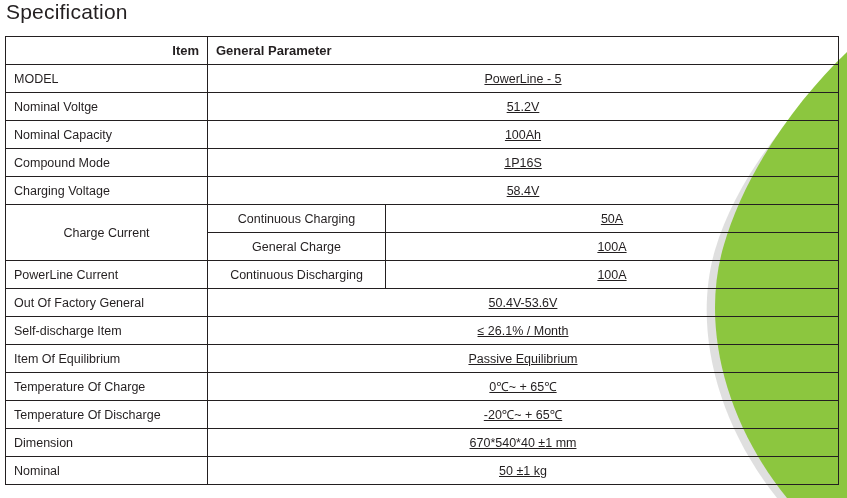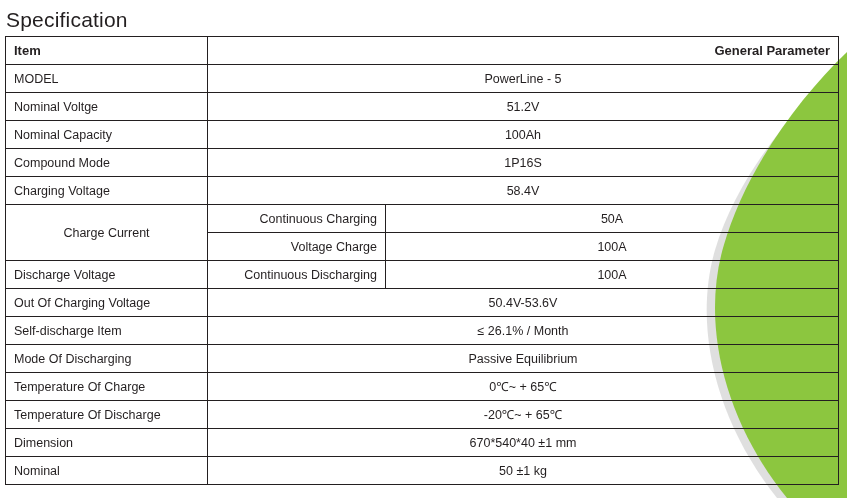--- a/index.html
+++ b/index.html
@@ -23,21 +23,21 @@
     top: 0;
     width: 260px;
     height: 498px;
     pointer-events: none;
     z-index: 0;
   }
 
   .page-title {
     position: absolute;
     left: 6px;
-    top: 8px;
+    top: 0px;
     font-size: 21px;
     font-weight: normal;
     letter-spacing: 0.2px;
     color: #231f20;
     z-index: 3;
   }
 
   .spec-table {
     position: absolute;
     left: 5px;
@@ -61,25 +61,25 @@
   .spec-table th {
     font-weight: bold;
     font-size: 13px;
   }
 
   .col-item { width: 202px; }
   .col-sub  { width: 178px; }
   .col-val  { width: 453px; }
 
   .cell-item { text-align: left; }
-  .cell-sub  { text-align: right; }
-  .cell-val  { text-align: center; }
+  .cell-sub  { text-align: center; }
+  .cell-val  { text-align: center; text-decoration: underline; }
 
-  .hdr-item { text-align: left; }
-  .hdr-gen  { text-align: right; }
+  .hdr-item { text-align: right; }
+  .hdr-gen  { text-align: left; }
 
   
   .cell-item.rowspan2 { height: 54px; text-align: center; }
 </style>
 </head>
 <body>
 
 <div class="decor-wrap">
   <svg width="260" height="498" viewBox="0 0 260 498" xmlns="http://www.w3.org/2000/svg" aria-hidden="true">
     <path d="M260,60 C210,105 150,175 128,250 C106,325 128,420 190,498 L260,498 Z" fill="#d9d9d9" opacity="0.85"></path>
@@ -128,42 +128,42 @@
       <td class="cell-item">Charging Voltage</td>
       <td class="cell-val" colspan="2">58.4V</td>
     </tr>
 
     <tr>
       <td class="cell-item rowspan2" rowspan="2">Charge Current</td>
       <td class="cell-sub">Continuous Charging</td>
       <td class="cell-val">50A</td>
     </tr>
     <tr>
-      <td class="cell-sub">Voltage Charge</td>
+      <td class="cell-sub">General Charge</td>
       <td class="cell-val">100A</td>
     </tr>
 
     <tr>
-      <td class="cell-item">Discharge Voltage</td>
+      <td class="cell-item">PowerLine Current</td>
       <td class="cell-sub">Continuous Discharging</td>
       <td class="cell-val">100A</td>
     </tr>
 
     <tr>
-      <td class="cell-item">Out Of Charging Voltage</td>
+      <td class="cell-item">Out Of Factory General</td>
       <td class="cell-val" colspan="2">50.4V-53.6V</td>
     </tr>
 
     <tr>
       <td class="cell-item">Self-discharge Item</td>
       <td class="cell-val" colspan="2">≤ 26.1% / Month</td>
     </tr>
 
     <tr>
-      <td class="cell-item">Mode Of Discharging</td>
+      <td class="cell-item">Item Of Equilibrium</td>
       <td class="cell-val" colspan="2">Passive Equilibrium</td>
     </tr>
 
     <tr>
       <td class="cell-item">Temperature Of Charge</td>
       <td class="cell-val" colspan="2">0℃~ + 65℃</td>
     </tr>
 
     <tr>
       <td class="cell-item">Temperature Of Discharge</td>

